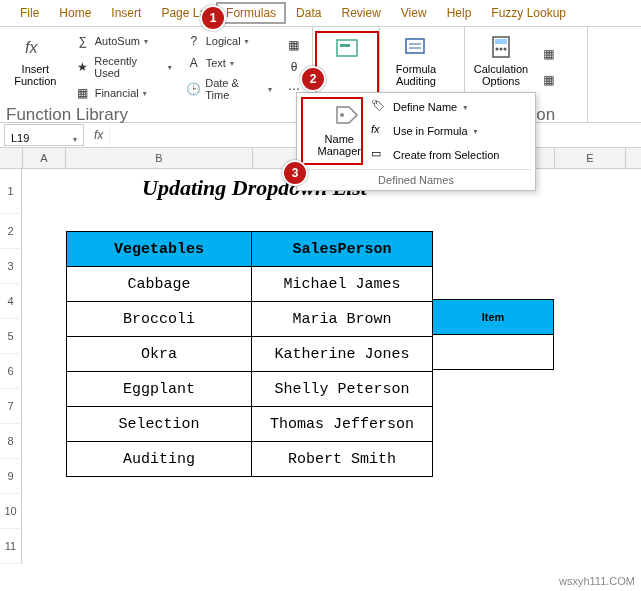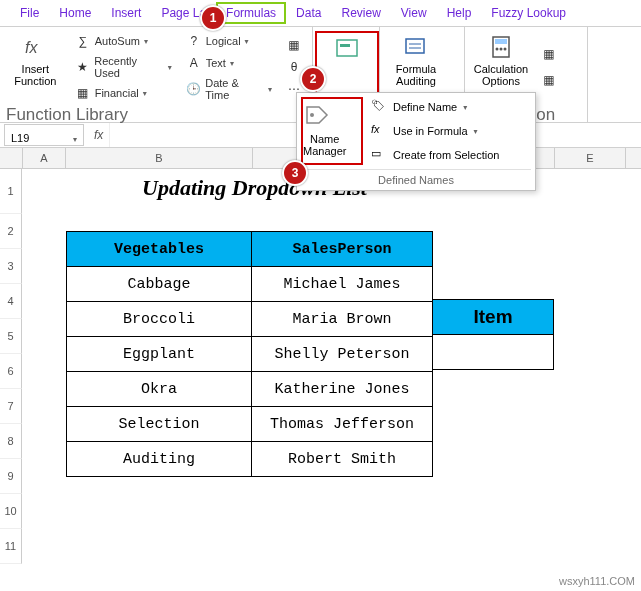--- a/index.html
+++ b/index.html
@@ -15,25 +15,25 @@
   .tabs {
     display: flex;
     height: 26px;
     align-items: center;
     border-bottom: 1px solid #d0d0d0;
     padding-left: 10px;
     background: #fff;
   }
   .tab {
     padding: 4px 10px;
-    color: #6d28d9;
+    color: #a16207;
     cursor: pointer;
   }
   .tab.highlight {
-    border: 2px solid #84cc16;
+    border: 2px solid #a3a3a3;
     padding: 2px 8px;
   }
   .ribbon {
     display: flex;
     border-bottom: 1px solid #d0d0d0;
     background: #fff;
     height: 95px;
   }
   .group {
     border-right: 1px solid #d0d0d0;
@@ -80,21 +80,21 @@
     width: 230px;
     background: #fff;
     border: 1px solid #c0c0c0;
     box-shadow: 2px 2px 6px rgba(0,0,0,0.2);
     z-index: 20;
     padding: 4px;
   }
   .defined-menu .dm-body { display:flex; }
   .dm-big {
     width: 58px;
-    display:flex; flex-direction:column; align-items:flex-start;
+    display:flex; flex-direction:column; align-items:flex-end;
     padding: 4px 0;
     border: 2px solid #d00000;
     margin-right: 6px;
     cursor:pointer;
   }
   .dm-big .lbl { font-size:11px; text-align:center; line-height:12px; margin-top:2px; }
   .dm-col { display:flex; flex-direction:column; gap:4px; }
   .dm-item { display:flex; align-items:center; gap:6px; font-size:11px; padding:2px; cursor:pointer;}
   .dm-item .micon{ width:16px; height:16px;}
   .dm-footer { text-align:center; font-size:11px; color:#666; padding-top:4px; border-top:1px solid #e0e0e0; margin-top:4px;}
@@ -145,21 +145,21 @@
   table.data th {
     background:#00B0F0; font-weight:bold;
   }
   table.data .colV{ width:182px;}
   table.data .colS{ width:178px;}
   .itembox {
     position:absolute; left:410px; top:130px;
     border-collapse: collapse;
   }
   .itembox td {
-    border:1.5px solid #000; width:118px; height:32px; text-align:center; font-size:19px;
+    border:1.5px solid #000; width:118px; height:32px; text-align:center; font-size:11px;
   }
   .itembox .hd { background:#00B0F0; font-weight:bold;}
   .watermark {
     position:absolute; right:6px; bottom:4px; font-size:11px; color:#888;
   }
   svg { display:block; }
 </style>
 </head>
 <body>
 
@@ -367,26 +367,26 @@
       </tr>
       <tr>
             <td>Cabbage</td>
             <td>Michael James</td>
           </tr>
       <tr>
             <td>Broccoli</td>
             <td>Maria Brown</td>
           </tr>
       <tr>
+            <td>Okra</td>
+            <td>Katherine Jones</td>
+          </tr>
+      <tr>
             <td>Eggplant</td>
             <td>Shelly Peterson</td>
-          </tr>
-      <tr>
-            <td>Okra</td>
-            <td>Katherine Jones</td>
           </tr>
       <tr>
             <td>Selection</td>
             <td>Thomas Jefferson</td>
           </tr>
       <tr>
             <td>Auditing</td>
             <td>Robert Smith</td>
           </tr>
     </tbody>

